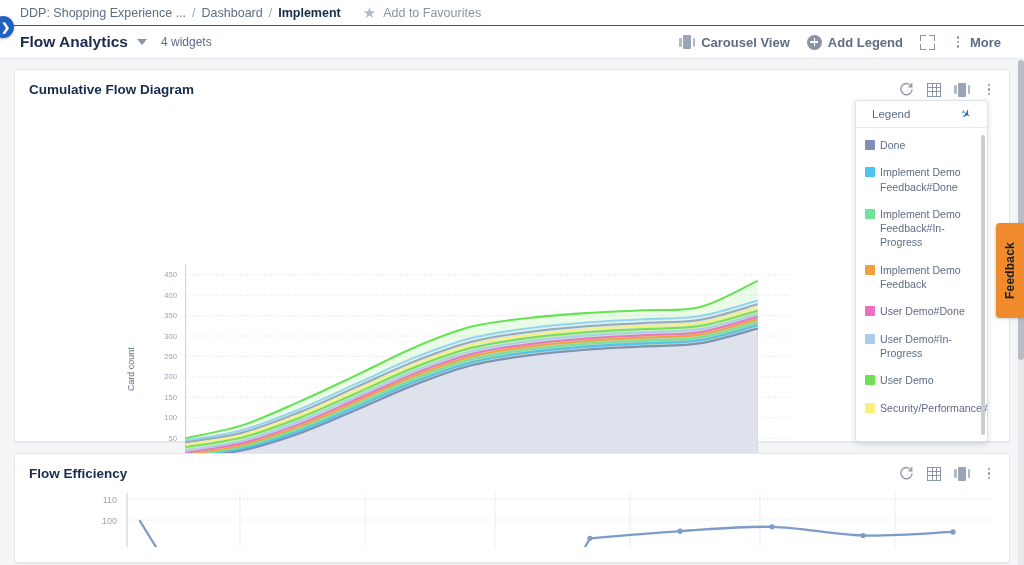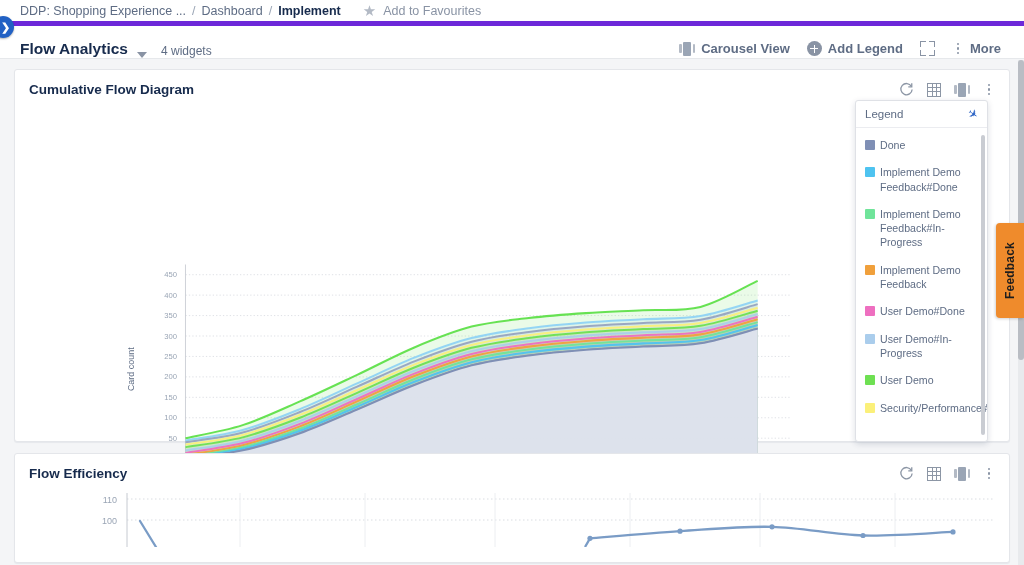--- a/index.html
+++ b/index.html
@@ -13,35 +13,35 @@
 
   
   .breadcrumb-bar {
     height: 26px;
     background: #ffffff;
     display: flex;
     align-items: center;
     padding-left: 20px;
     font-size: 12.5px;
     color: #5e6c84;
-    border-bottom: 5px solid #6d28d9;
+    border-bottom: 1px solid #6d28d9;
   }
   .bc-item { color: #5e6c84; white-space: nowrap; }
   .bc-item.current { color: #172b4d; font-weight: bold; }
   .bc-sep { color: #9aa5b5; margin: 0 6px; }
   .fav-wrap { display: flex; align-items: center; margin-left: 22px; gap: 7px; }
   .star-icon { color: #b3bac5; font-size: 15px; line-height: 1; }
   .fav-label { color: #8993a4; font-size: 12.5px; }
 
   
   .title-bar {
     height: 33px;
     background: #ffffff;
     display: flex;
-    align-items: flex-end;
+    align-items: center;
     padding: 0 18px 0 20px;
     border-bottom: 1px solid #e6e8eb;
     position: relative;
   }
   .page-title { font-size: 15.5px; font-weight: bold; color: #172b4d; }
   .caret-down {
     width: 0; height: 0; margin-left: 9px;
     border-left: 5px solid transparent;
     border-right: 5px solid transparent;
     border-top: 6px solid #8993a4;
@@ -131,21 +131,21 @@
   
   .legend-panel {
     position: absolute; right: 21px; top: 30px;
     width: 133px; height: 342px;
     background: #fff; border: 1px solid #dfe1e6; border-radius: 3px;
     box-shadow: 0 2px 6px rgba(9,30,66,.14);
     display: flex; flex-direction: column; z-index: 20; overflow: hidden;
   }
   .legend-head {
     height: 27px; display: flex; align-items: center;
-    padding: 0 9px; border-bottom: 1px solid #ebecf0; flex: none;
+    padding: 0 16px; border-bottom: 1px solid #ebecf0; flex: none;
   }
   .legend-title { font-size: 11.5px; color: #5e6c84; }
   .pin-icon { margin-left: auto; color: #2a62c4; font-size: 12px; transform: rotate(35deg); }
   .legend-body {
     flex: 1; overflow: hidden; padding: 10px 9px 0 9px; position: relative;
   }
   .legend-item {
     display: flex; align-items: flex-start; gap: 5px; margin-bottom: 13px;
     font-size: 10.6px; color: #5e6c84; line-height: 1.35; cursor: pointer;
   }

